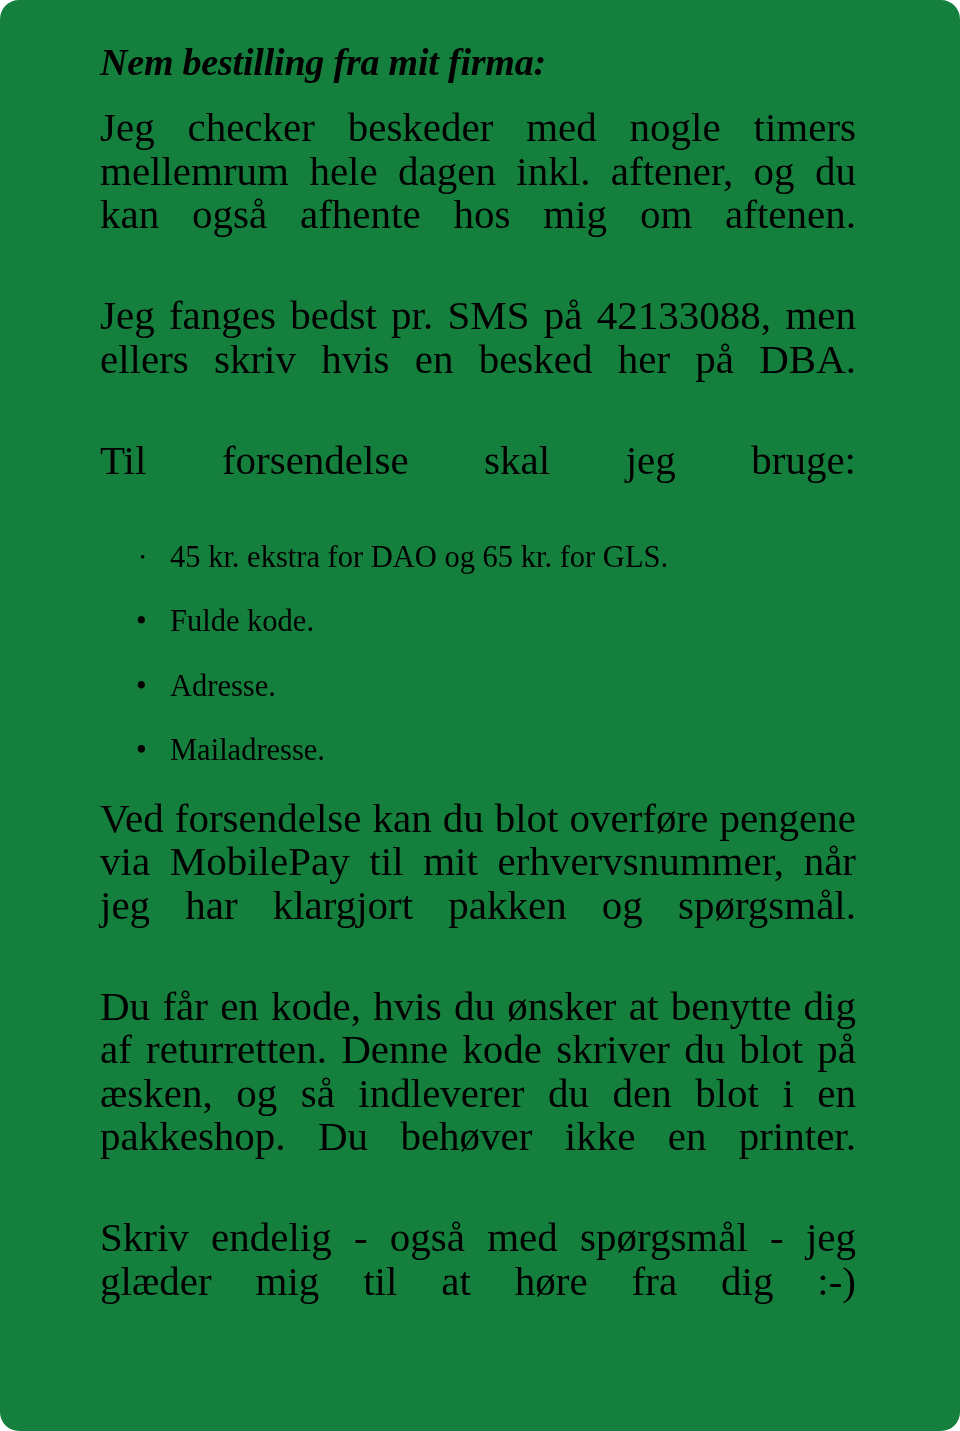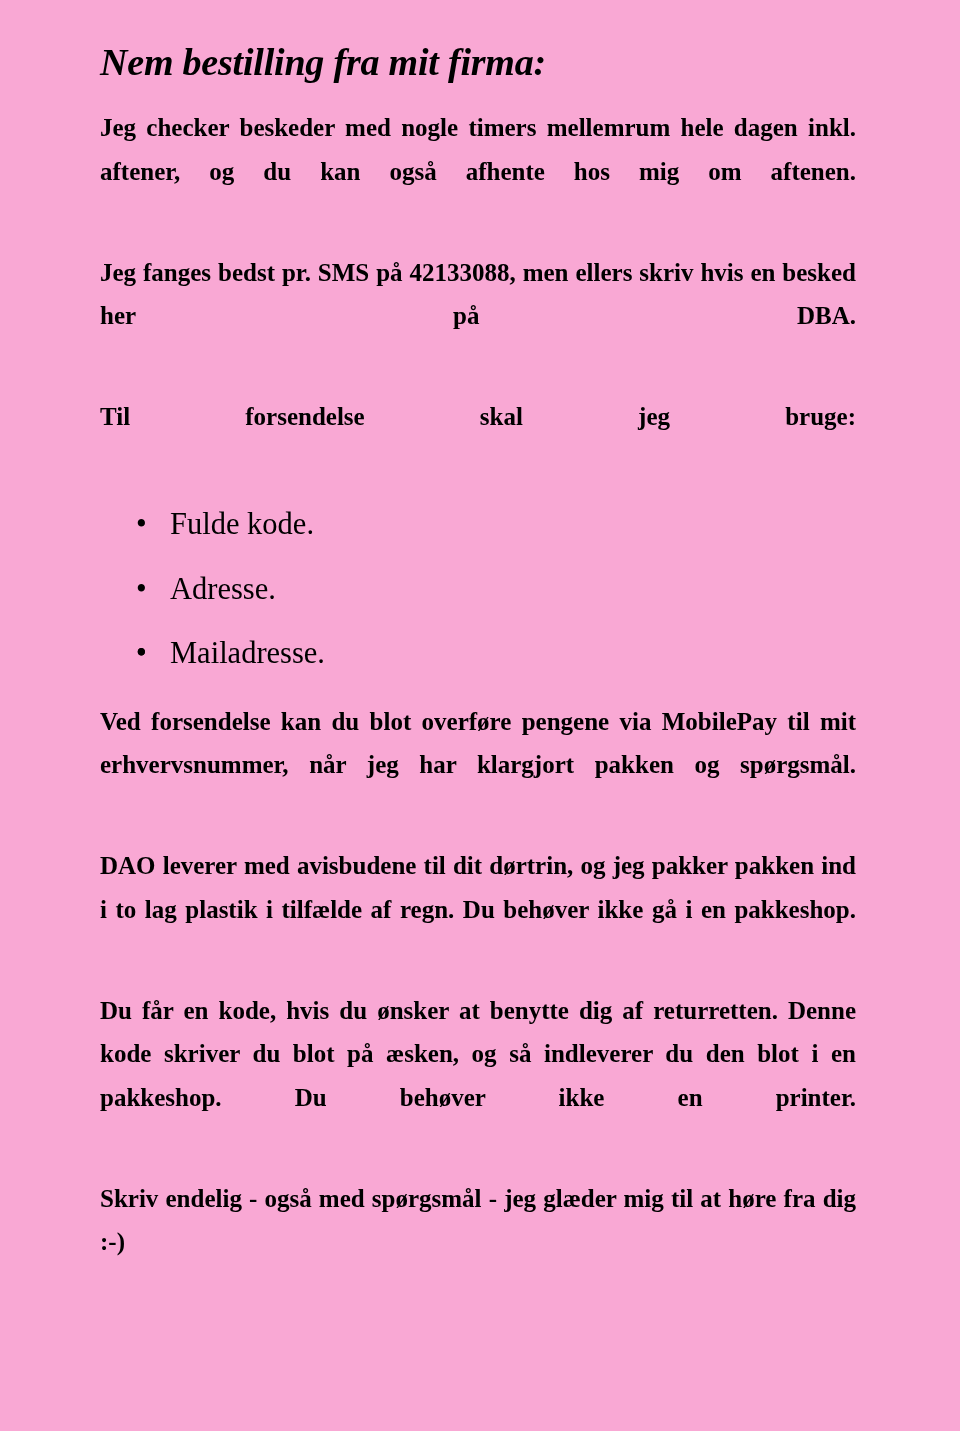--- a/index.html
+++ b/index.html
@@ -14,23 +14,24 @@
     overflow: hidden;
     font-family: "Liberation Serif", "DejaVu Serif", serif;
     color: #000000;
     -webkit-font-smoothing: antialiased;
   }
 
   .page {
     position: relative;
     width: 960px;
     height: 1431px;
-    background: #f9a8d4;
+    background: #15803d;
     box-sizing: border-box;
     padding: 0;
+    border-radius: 19px;
   }
 
   .content {
     position: absolute;
     left: 100px;
     top: 40px;
     width: 756px;
   }
 
   
@@ -40,27 +41,26 @@
     font-style: italic;
     font-size: 38px;
     line-height: 44px;
     letter-spacing: -0.2px;
     margin: 0 0 22px 0;
     white-space: nowrap;
   }
 
   
   .para {
-    font-size: 25px;
+    font-size: 41px;
     line-height: 43.5px;
     text-align: justify;
     text-justify: inter-word;
     margin: 0 0 14px 0;
     word-spacing: 0.5px;
-    font-weight: bold;
   }
   
   .para::after {
     content: "";
     display: inline-block;
     width: 100%;
   }
 
   .para-tight {
     margin-bottom: 10px;
@@ -108,20 +108,21 @@
 
     <p class="para">Jeg checker beskeder med nogle timers mellemrum hele dagen inkl. aftener, og du kan også afhente hos mig om aftenen.</p>
 
     <p class="para">Jeg fanges bedst pr. SMS på 42133088, men ellers skriv hvis en besked her på DBA.</p>
 
     <p class="para para-tight">Til forsendelse skal jeg bruge:</p>
 
     <ul class="bullet-list">
       <li class="bullet-item small-marker">
         <span class="bullet-marker">•</span>
+        <span class="bullet-text">45 kr. ekstra for DAO og 65 kr. for GLS.</span>
       </li>
       <li class="bullet-item">
         <span class="bullet-marker">•</span>
         <span class="bullet-text">Fulde kode.</span>
       </li>
       <li class="bullet-item">
         <span class="bullet-marker">•</span>
         <span class="bullet-text">Adresse.</span>
       </li>
       <li class="bullet-item">
@@ -130,20 +131,19 @@
       <li class="bullet-item">
         <span class="bullet-marker">•</span>
         <span class="bullet-text">Mailadresse.</span>
       </li>
     </ul>
 
     <div class="spacer-sm"></div>
 
     <p class="para">Ved forsendelse kan du blot overføre pengene via MobilePay til mit erhvervsnummer, når jeg har klargjort pakken og spørgsmål.</p>
 
-    <p class="para">DAO leverer med avisbudene til dit dørtrin, og jeg pakker pakken ind i to lag plastik i tilfælde af regn. Du behøver ikke gå i en pakkeshop.</p>
 
     <p class="para">Du får en kode, hvis du ønsker at benytte dig af returretten. Denne kode skriver du blot på æsken, og så indleverer du den blot i en pakkeshop. Du behøver ikke en printer.</p>
 
     <p class="para">Skriv endelig - også med spørgsmål - jeg glæder mig til at høre fra dig :-)</p>
 
   </div>
 </div>
 
 </body></html>

